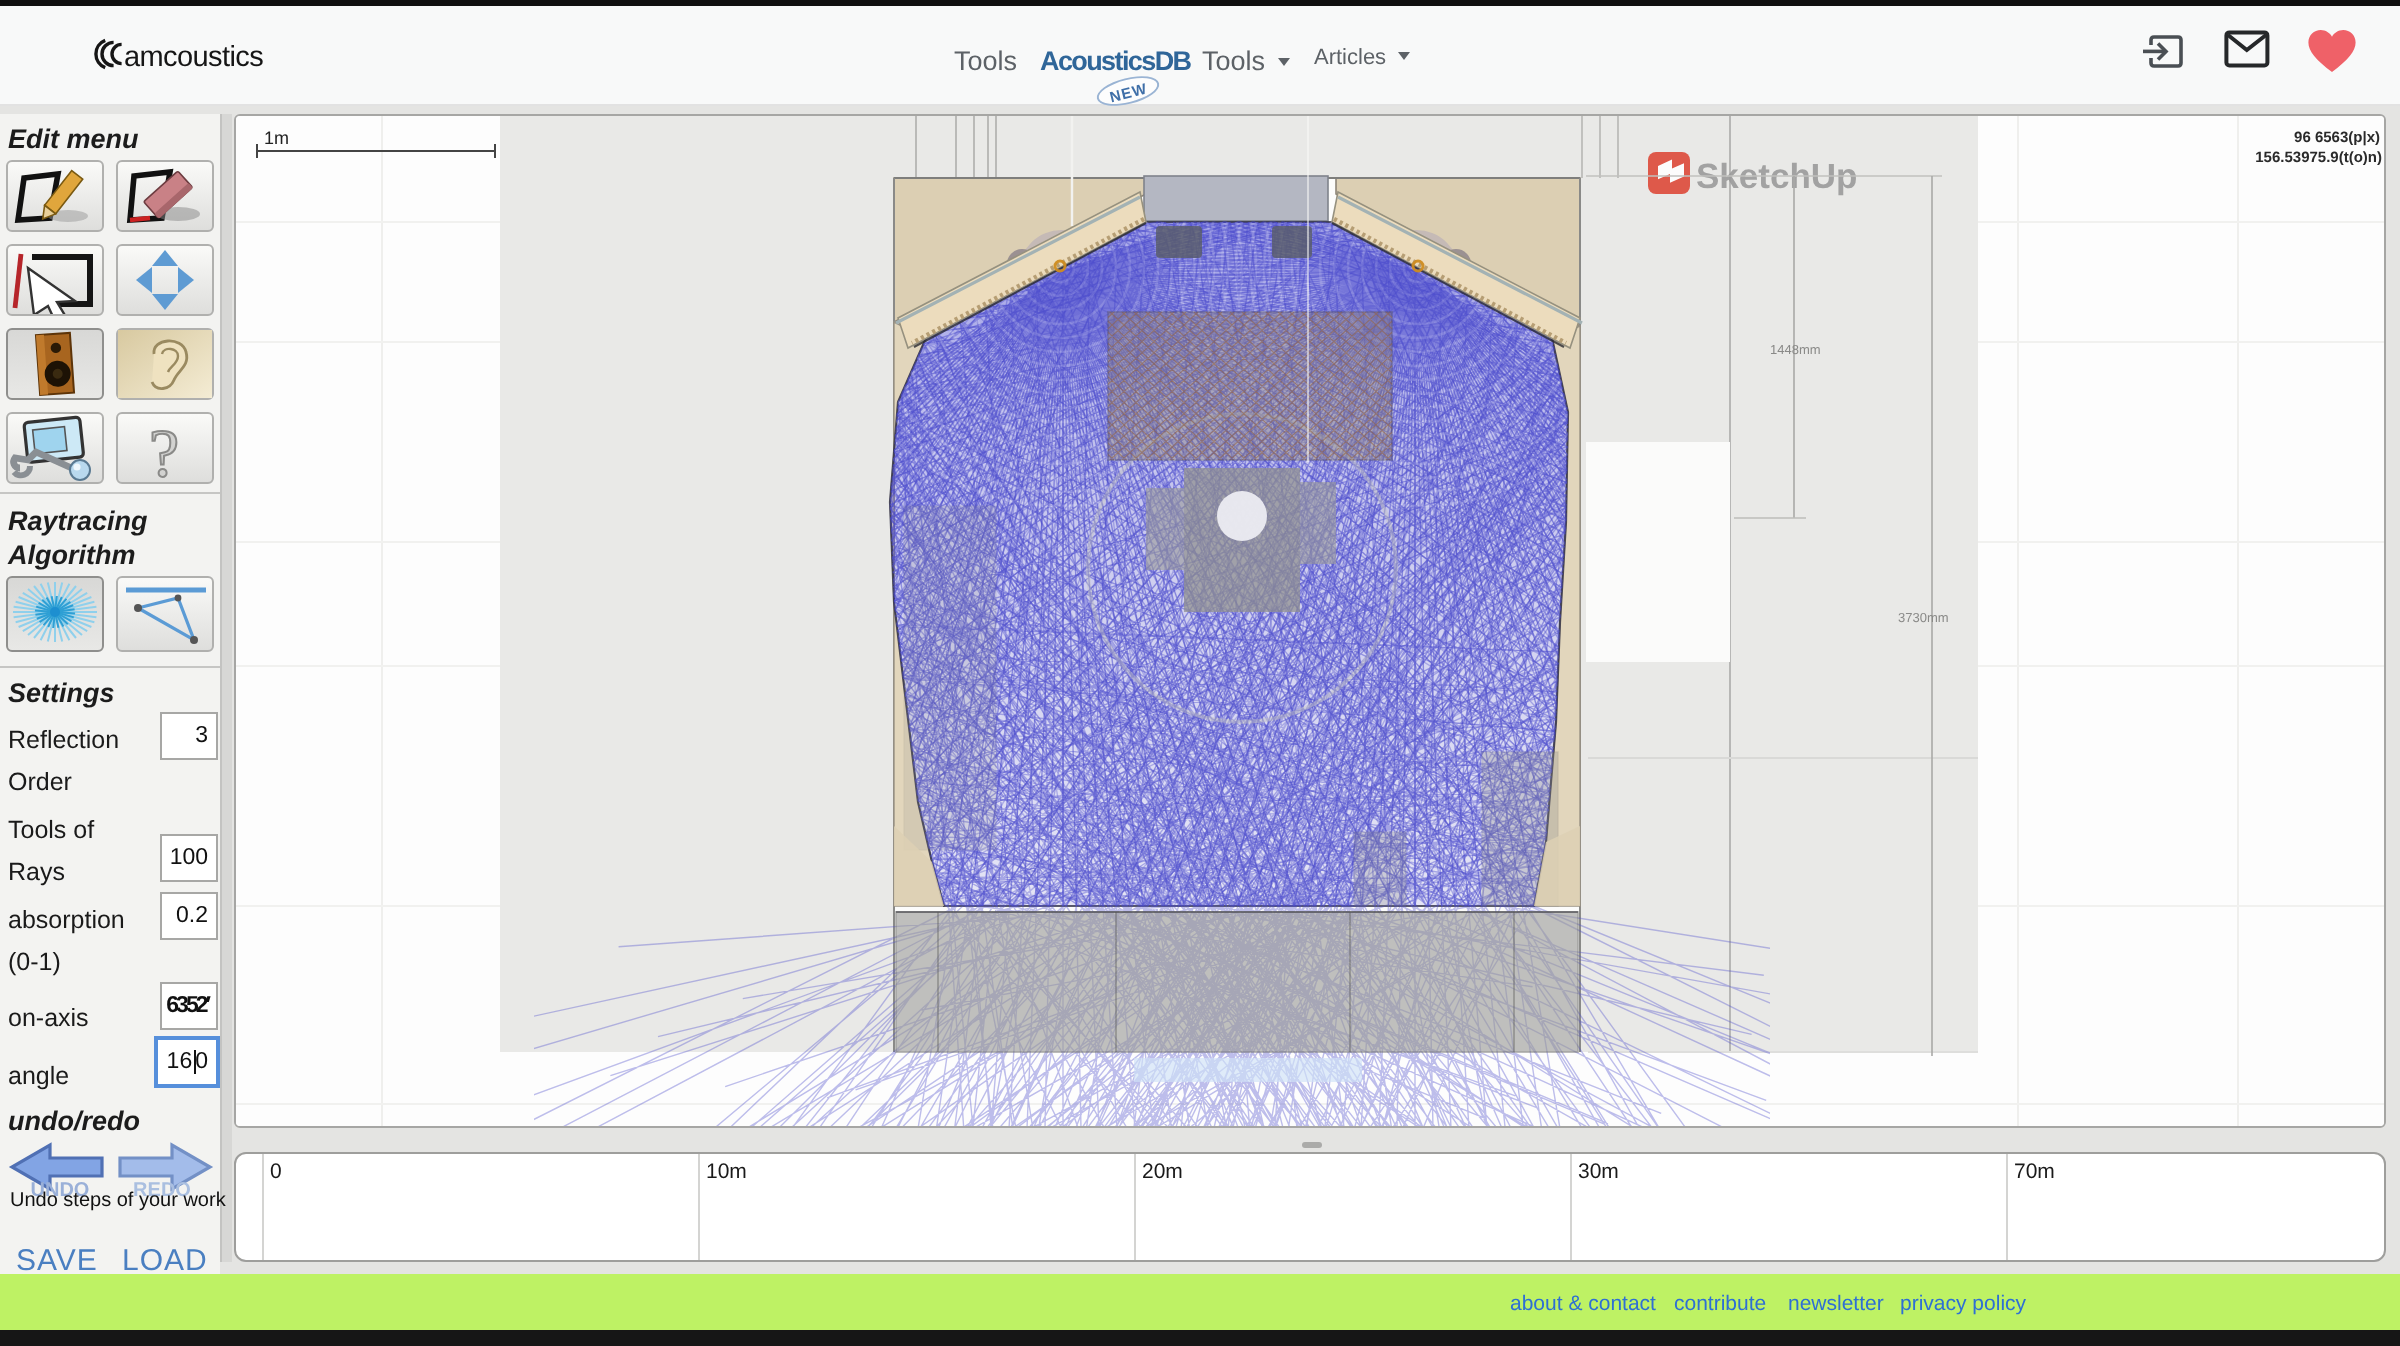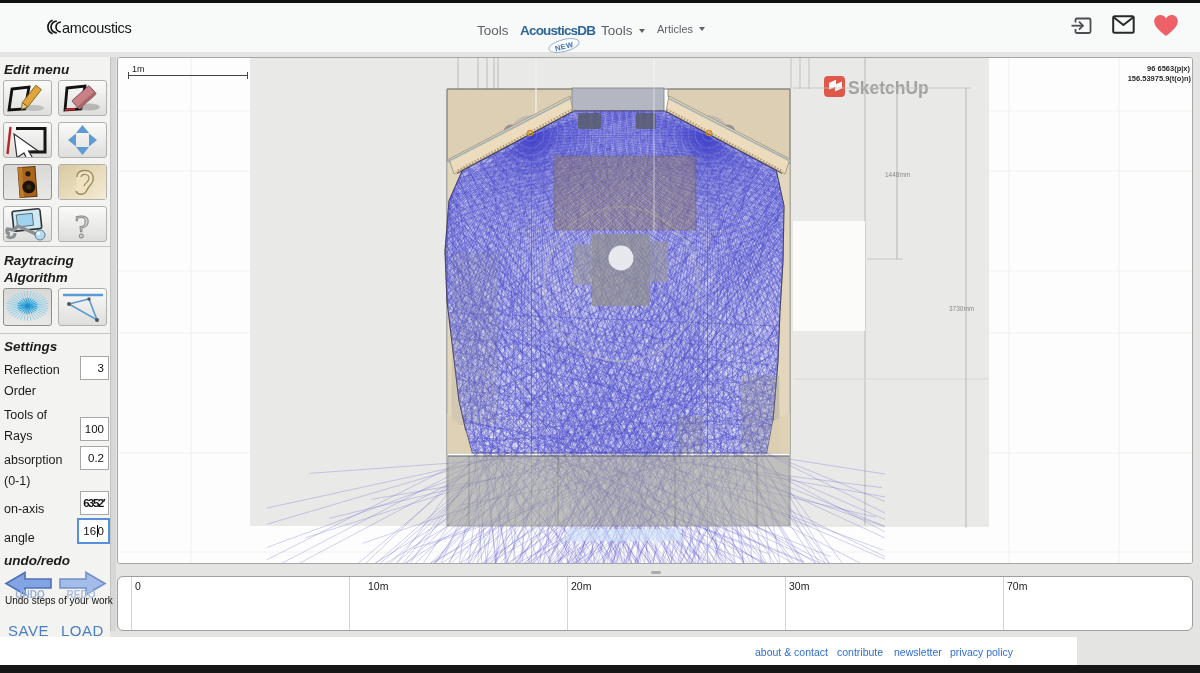--- a/index.html
+++ b/index.html
@@ -17,21 +17,21 @@
 .btn{position:absolute;width:49px;height:36px;border:1px solid #b0b0ae;border-radius:3px;
  background:linear-gradient(#fafaf8,#dededc)}
 .btn.pressed{background:linear-gradient(#d8d8d6,#e8e8e6);border-color:#8f8f8d}
 .flabel{position:absolute;left:4px;font-size:12.5px;color:#1a1a1a}
 .finput{position:absolute;left:80px;width:29px;height:24px;border:1px solid #a7a7a5;background:#fff;
  font-size:11.5px;color:#111;text-align:right;padding:5px 4px 0 0}
 #canvas{left:117px;top:57px;width:1076px;height:507px;border:1px solid #a6a6a4;border-radius:3px;background:#fdfdfd;overflow:hidden}
 #ruler{left:117px;top:576px;width:1076px;height:55px;border:1px solid #9e9e9c;border-radius:6px;background:#fff}
 .tick{position:absolute;top:0;width:1px;height:53px;background:#d4d4d2}
 .tlabel{position:absolute;top:3px;font-size:10.5px;color:#1a1a1a}
-#footer{left:0;top:637px;width:1077px;height:28px;background:#ffffff}
+#footer{left:0;top:637px;width:1200px;height:28px;background:#bef264}
 #footer a{color:#2e6fd4;font-size:10.5px;letter-spacing:0;text-decoration:none;position:absolute;top:9px}
 #blackbar{left:0;top:665px;width:1200px;height:8px;background:#161616}
 </style></head><body>
 <div id="topbar" class="abs"></div>
 <div id="header" class="abs">
   <svg class="abs" style="left:47px;top:14px" width="110" height="24" viewBox="0 0 110 24">
     <g fill="none" stroke="#161616">
       <path d="M5.6 3.2 a7.3 7.3 0 0 0 0 13.6" stroke-width="1.7"></path>
       <path d="M9.8 4.2 a5.8 5.8 0 0 0 0 11.6" stroke-width="1.7"></path>
       <path d="M13.8 5.2 a4.4 4.4 0 0 0 0 9.6" stroke-width="1.7"></path>
@@ -384,21 +384,21 @@
       <text x="1189" y="70" font-size="7.5" font-weight="bold" fill="#2a2a2a" text-anchor="end" font-family="Liberation Sans,sans-serif">96 6563(p|x)</text>
       <text x="1190" y="80" font-size="7.5" font-weight="bold" fill="#2a2a2a" text-anchor="end" font-family="Liberation Sans,sans-serif">156.53975.9(t(o)n)</text>
 </svg>
 </div>
 <div class="abs" style="left:651px;top:571px;width:10px;height:3px;background:#ababa9;border-radius:2px"></div>
 
 <div id="ruler" class="abs">
   <div class="tick" style="left:13px"></div>
     <div class="tlabel" style="left:17px">0</div>
     <div class="tick" style="left:231px"></div>
-    <div class="tlabel" style="left:250px">10m</div>
+    <div class="tlabel" style="left:235px">10m</div>
     <div class="tick" style="left:449px"></div>
     <div class="tlabel" style="left:453px">20m</div>
     <div class="tick" style="left:667px"></div>
     <div class="tlabel" style="left:671px">30m</div>
     <div class="tick" style="left:885px"></div>
     <div class="tlabel" style="left:889px">70m</div>
 </div>
 
 <div id="footer" class="abs">
   <a style="left:755px">about &amp; contact</a>

